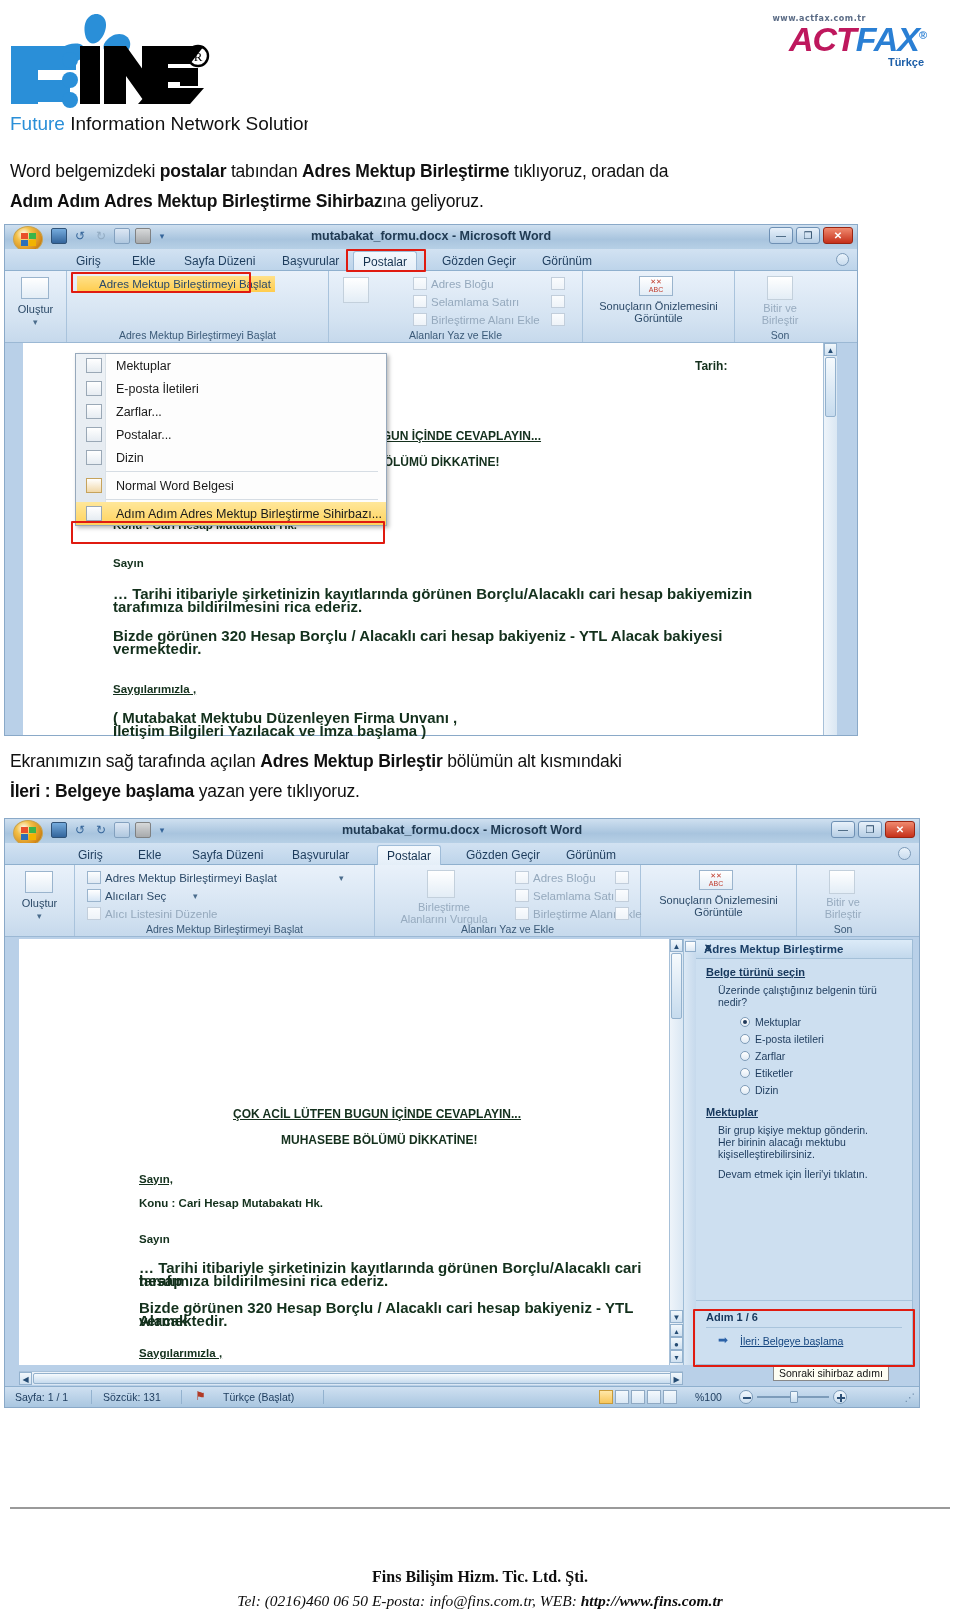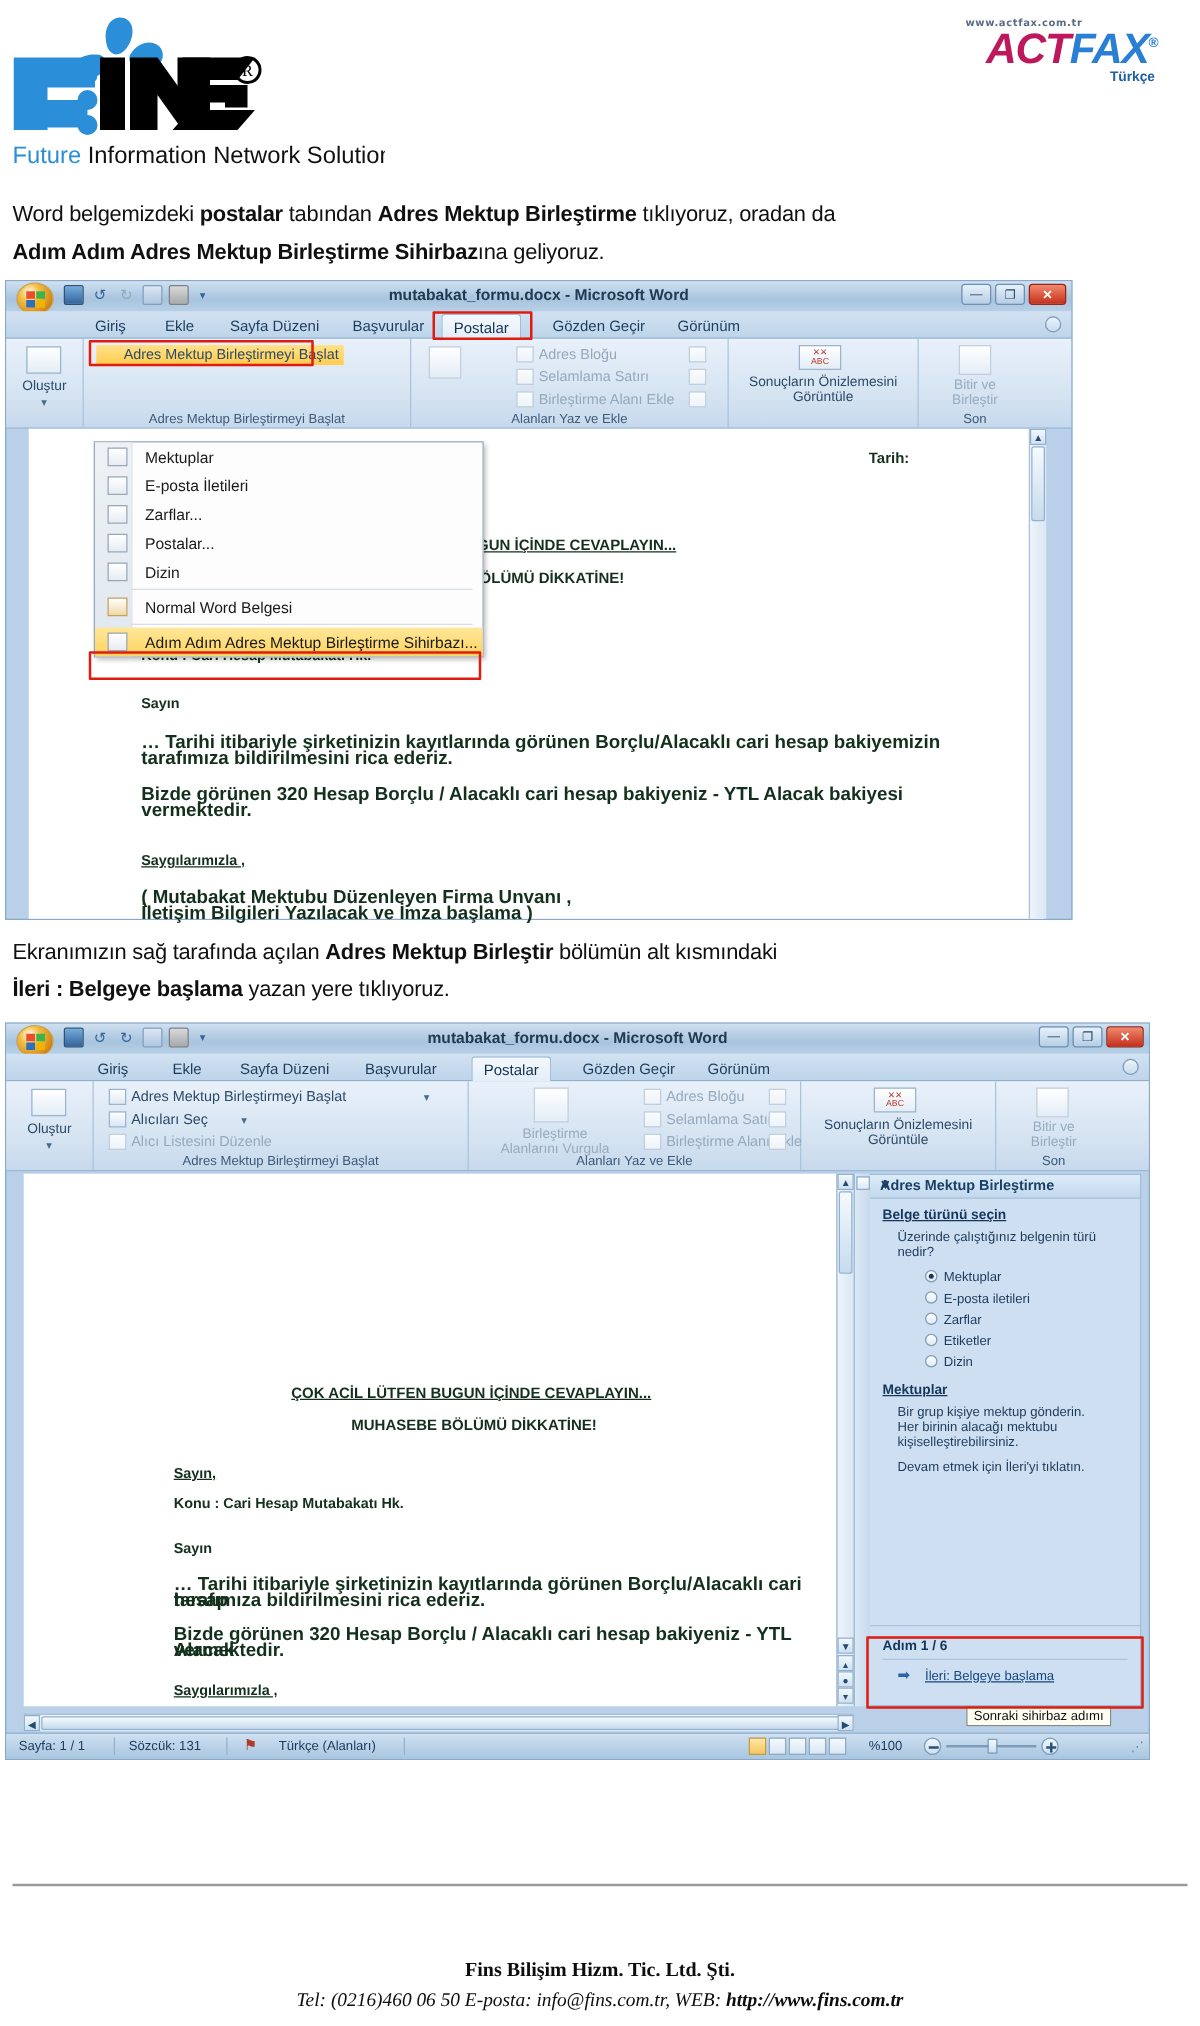--- a/index.html
+++ b/index.html
@@ -622,21 +622,21 @@
     <div class="tooltip" style="left:768px;bottom:26px;">Sonraki sihirbaz adımı</div>
 
     <div class="redbox" style="left:688px;bottom:40px;width:222px;height:58px;"></div>
 
     <div class="statusbar">
       <div class="sb-item" style="left:10px;">Sayfa: 1 / 1</div>
       <div class="sb-sep" style="left:86px;"></div>
       <div class="sb-item" style="left:98px;">Sözcük: 131</div>
       <div class="sb-sep" style="left:176px;"></div>
       <div class="sb-item" style="left:190px;color:#b13a26;font-size:12px;top:2px;">⚑</div>
-      <div class="sb-item" style="left:218px;">Türkçe (Alanları)</div>
+      <div class="sb-item" style="left:218px;">Türkçe (Başlat)</div>
       <div class="sb-sep" style="left:318px;"></div>
 
       <div class="viewbtns" style="left:594px;">
         <div class="vb on"></div>
         <div class="vb"></div>
         <div class="vb"></div>
         <div class="vb"></div>
         <div class="vb"></div>
       </div>
 

